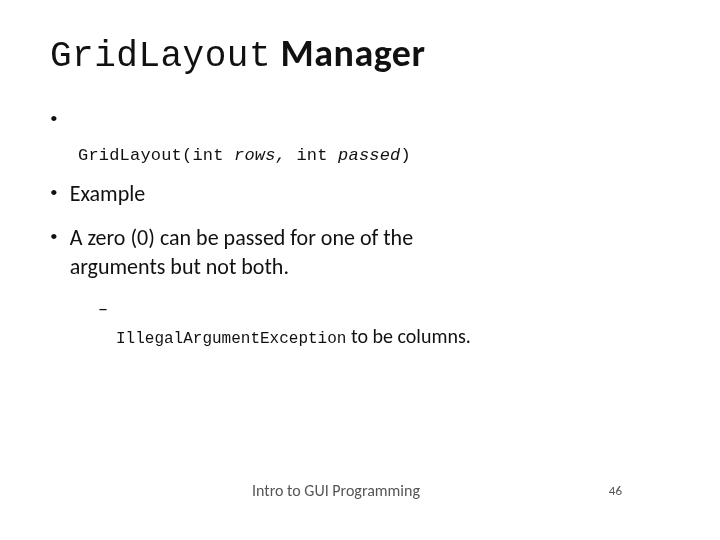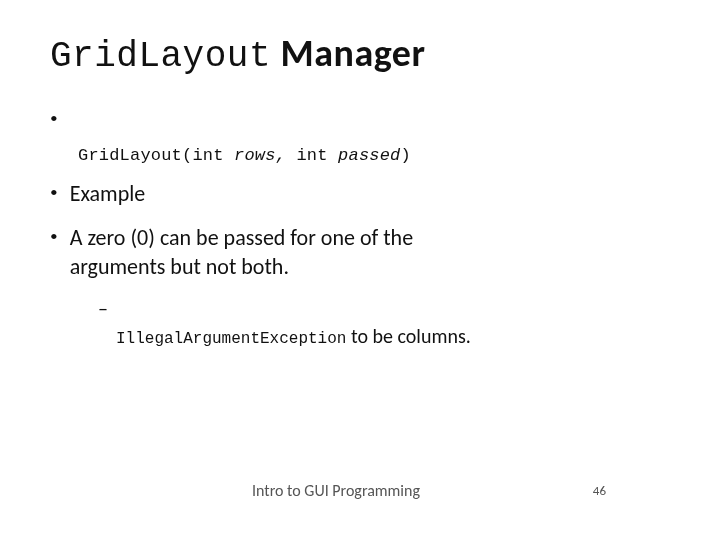--- a/index.html
+++ b/index.html
@@ -122,21 +122,21 @@
 
     .footer-center {
       font-family: 'Calibri', 'Arial', sans-serif;
       font-size: 16px;
       color: #555;
       text-align: center;
     }
 
     .footer-page {
       position: absolute;
-      right: 16px;
+      right: 0;
       font-family: 'Calibri', 'Arial', sans-serif;
       font-size: 13px;
       color: #555;
     }
 
     .bullet-text-large {
       font-family: 'Calibri', 'Arial', sans-serif;
       font-size: 22px;
       color: #111;
       line-height: 1.35;

